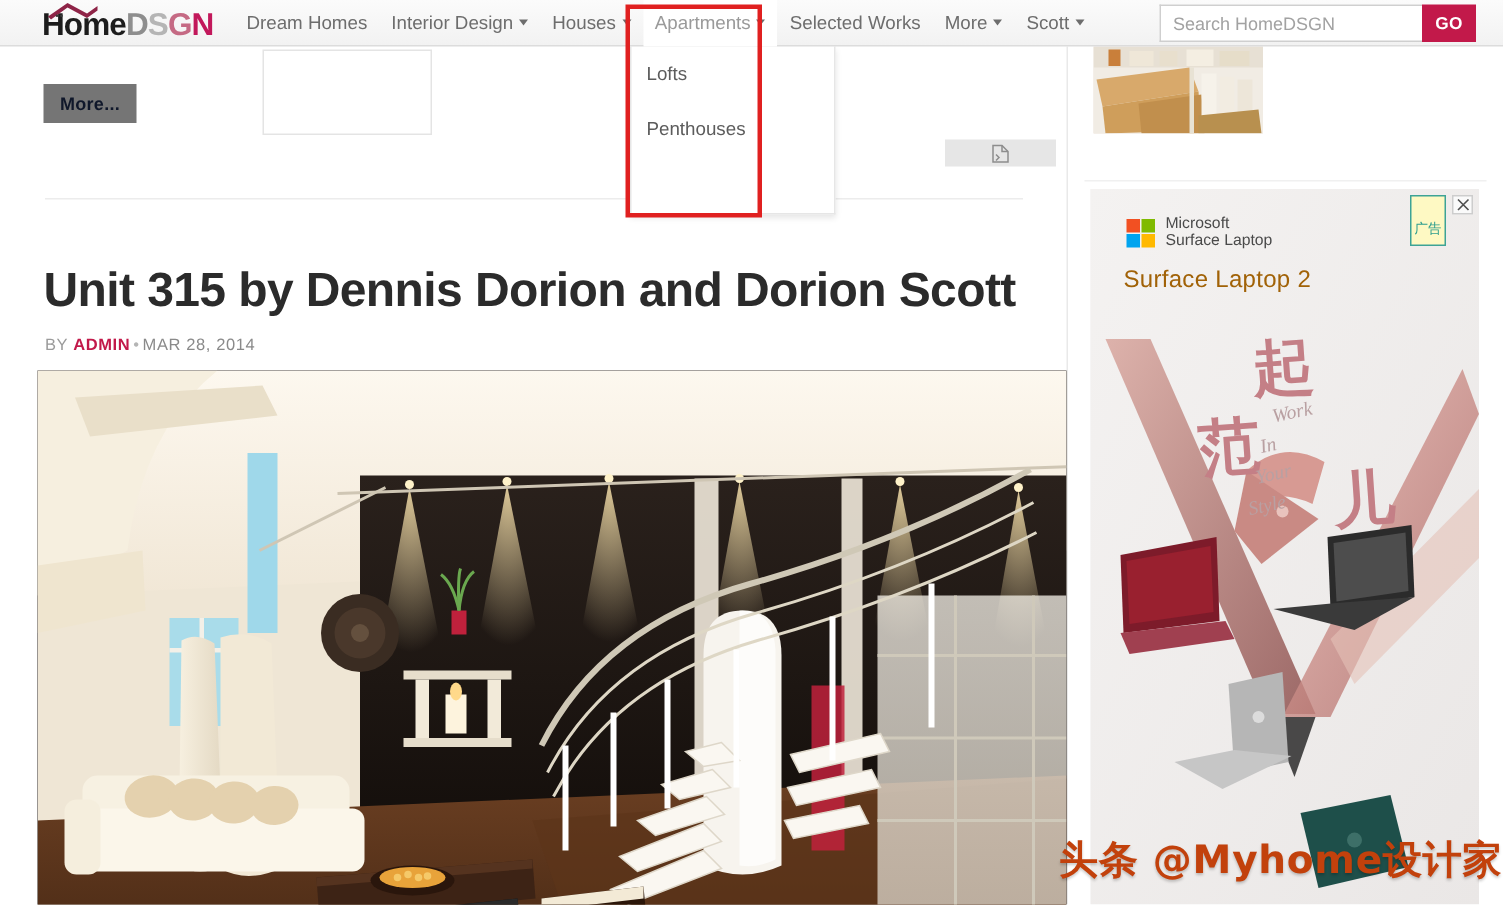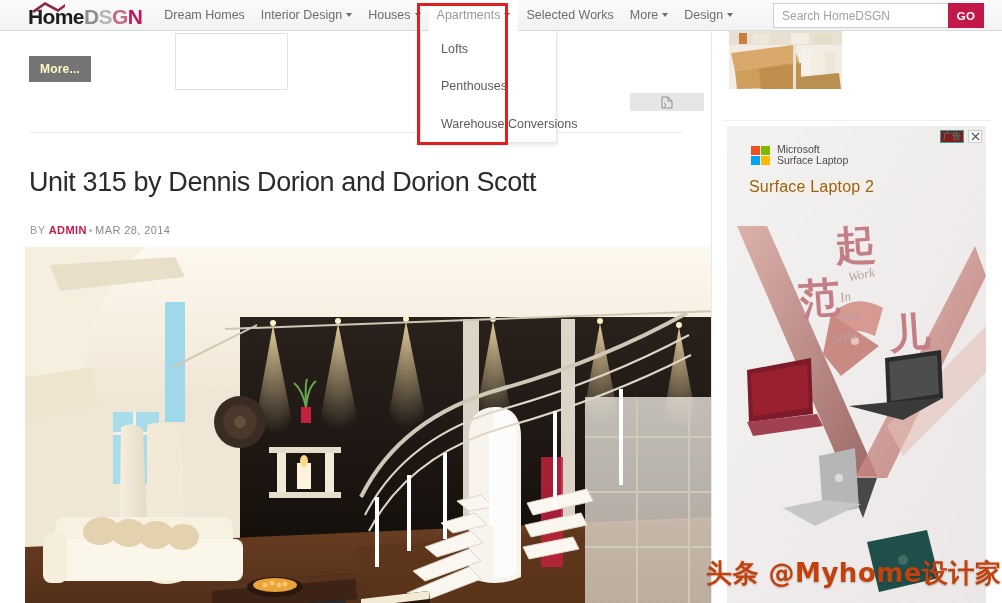--- a/index.html
+++ b/index.html
@@ -67,58 +67,58 @@
   }
 
   
   .dropdown {
     position:absolute; left:420px; top:31px; width:137px; height:112px;
     background:#ffffff; border:1px solid #e6e6e6; border-top:none;
     box-shadow:0 2px 4px rgba(0,0,0,0.10);
     z-index:25;
   }
   .dropdown-item {
-    height:37.3px; line-height:37.3px; padding-left:20px;
+    height:37.3px; line-height:37.3px; padding-left:10px;
     font-size:12.5px; color:#5c5c5c; white-space:nowrap; cursor:pointer;
   }
 
   
   .annot-box {
     position:absolute; left:417px; top:3px; width:91px; height:142px;
     border:3px solid #e02020; z-index:40; pointer-events:none;
   }
 
   
   .content-col {
     position:absolute; left:0; top:31px; width:712px; height:572px;
     background:#fff; border-right:1px solid #e9e9e9;
   }
   .more-btn {
     position:absolute; left:29px; top:25px; width:62px; height:26px;
-    background:#757575; color:#fef9c3; font-size:12px; font-weight:bold;
+    background:#757575; color:#0f172a; font-size:12px; font-weight:bold;
     display:flex; align-items:center; justify-content:center;
     cursor:pointer; letter-spacing:0.2px;
   }
   .hr-1 {
     position:absolute; left:30px; top:101px; width:652px; height:1px;
     background:#ececec;
   }
   .ghost-card {
     position:absolute; left:175px; top:2px; width:113px; height:57px;
     background:#ffffff; border:1px solid #e4e4e4;
   }
   .placeholder-box {
     position:absolute; left:630px; top:62px; width:74px; height:18px;
     background:#e6e6e6; display:flex; align-items:center; justify-content:center;
   }
   .placeholder-box svg { display:block; }
 
   .article-title {
-    position:absolute; left:29px; top:135px; width:660px;
-    font-size:27px; font-weight:normal; color:#2b2b2b;
+    position:absolute; left:29px; top:146px; width:660px;
+    font-size:32px; font-weight:bold; color:#2b2b2b;
     letter-spacing:-0.4px; line-height:32px; white-space:nowrap;
   }
   .byline {
     position:absolute; left:30px; top:193px;
     font-size:11px; color:#9b9b9b; letter-spacing:0.4px;
   }
   .byline .author { color:#c2194a; font-weight:bold; }
   .byline .sep { color:#b5b5b5; margin:0 2px; }
   .byline .date { color:#8a8a8a; }
 
@@ -145,22 +145,22 @@
   }
 
   
   .ad {
     position:absolute; left:14px; top:95px; width:259px; height:477px;
     background:#f0eeee; overflow:hidden;
   }
   .ad-canvas { position:absolute; left:0; top:0; width:259px; height:477px; }
   .ad-label {
     position:absolute; right:22px; top:4px; height:13px;
-    border:1px solid #3da396; background:#7f1d1d;
-    font-size:9px; color:#2f9e8e; line-height:11px; padding:0 2px;
+    border:1px solid #3da396; background:#fef9c3;
+    font-size:9px; color:#2f9e8e; line-height:11px; padding:16px 2px;
     z-index:6; cursor:pointer;
   }
   .ad-close {
     position:absolute; right:4px; top:4px; width:14px; height:13px;
     border:1px solid #cdcdcd; background:#fafafa;
     display:flex; align-items:center; justify-content:center;
     z-index:6; cursor:pointer;
   }
   .ad-close svg { display:block; }
   .ms-logo {
@@ -245,21 +245,21 @@
         <span class="caret"></span>
       </div>
       <div class="navitem">
         <span>Selected Works</span>
       </div>
       <div class="navitem">
         <span>More</span>
         <span class="caret"></span>
       </div>
       <div class="navitem">
-        <span>Design</span>
+        <span>Scott</span>
         <span class="caret"></span>
       </div>
     </div>
 
     <div class="search-wrap">
       <input class="search-input" type="text" placeholder="Search HomeDSGN" style="">
       <button class="search-go">GO</button>
     </div>
   </div>
 
@@ -568,20 +568,19 @@
       <div class="ad-en e1">Work</div>
       <div class="ad-en e2">In</div>
       <div class="ad-en e3">Your</div>
       <div class="ad-en e4">Style</div>
     </div>
   </div>
 
   <div class="dropdown">
     <div class="dropdown-item">Lofts</div>
     <div class="dropdown-item">Penthouses</div>
-    <div class="dropdown-item">Warehouse Conversions</div>
   </div>
 
   <div class="annot-box"></div>
 
   <div class="watermark">头条 @Myhome设计家</div>
 
 </div>
 
 </body></html>

